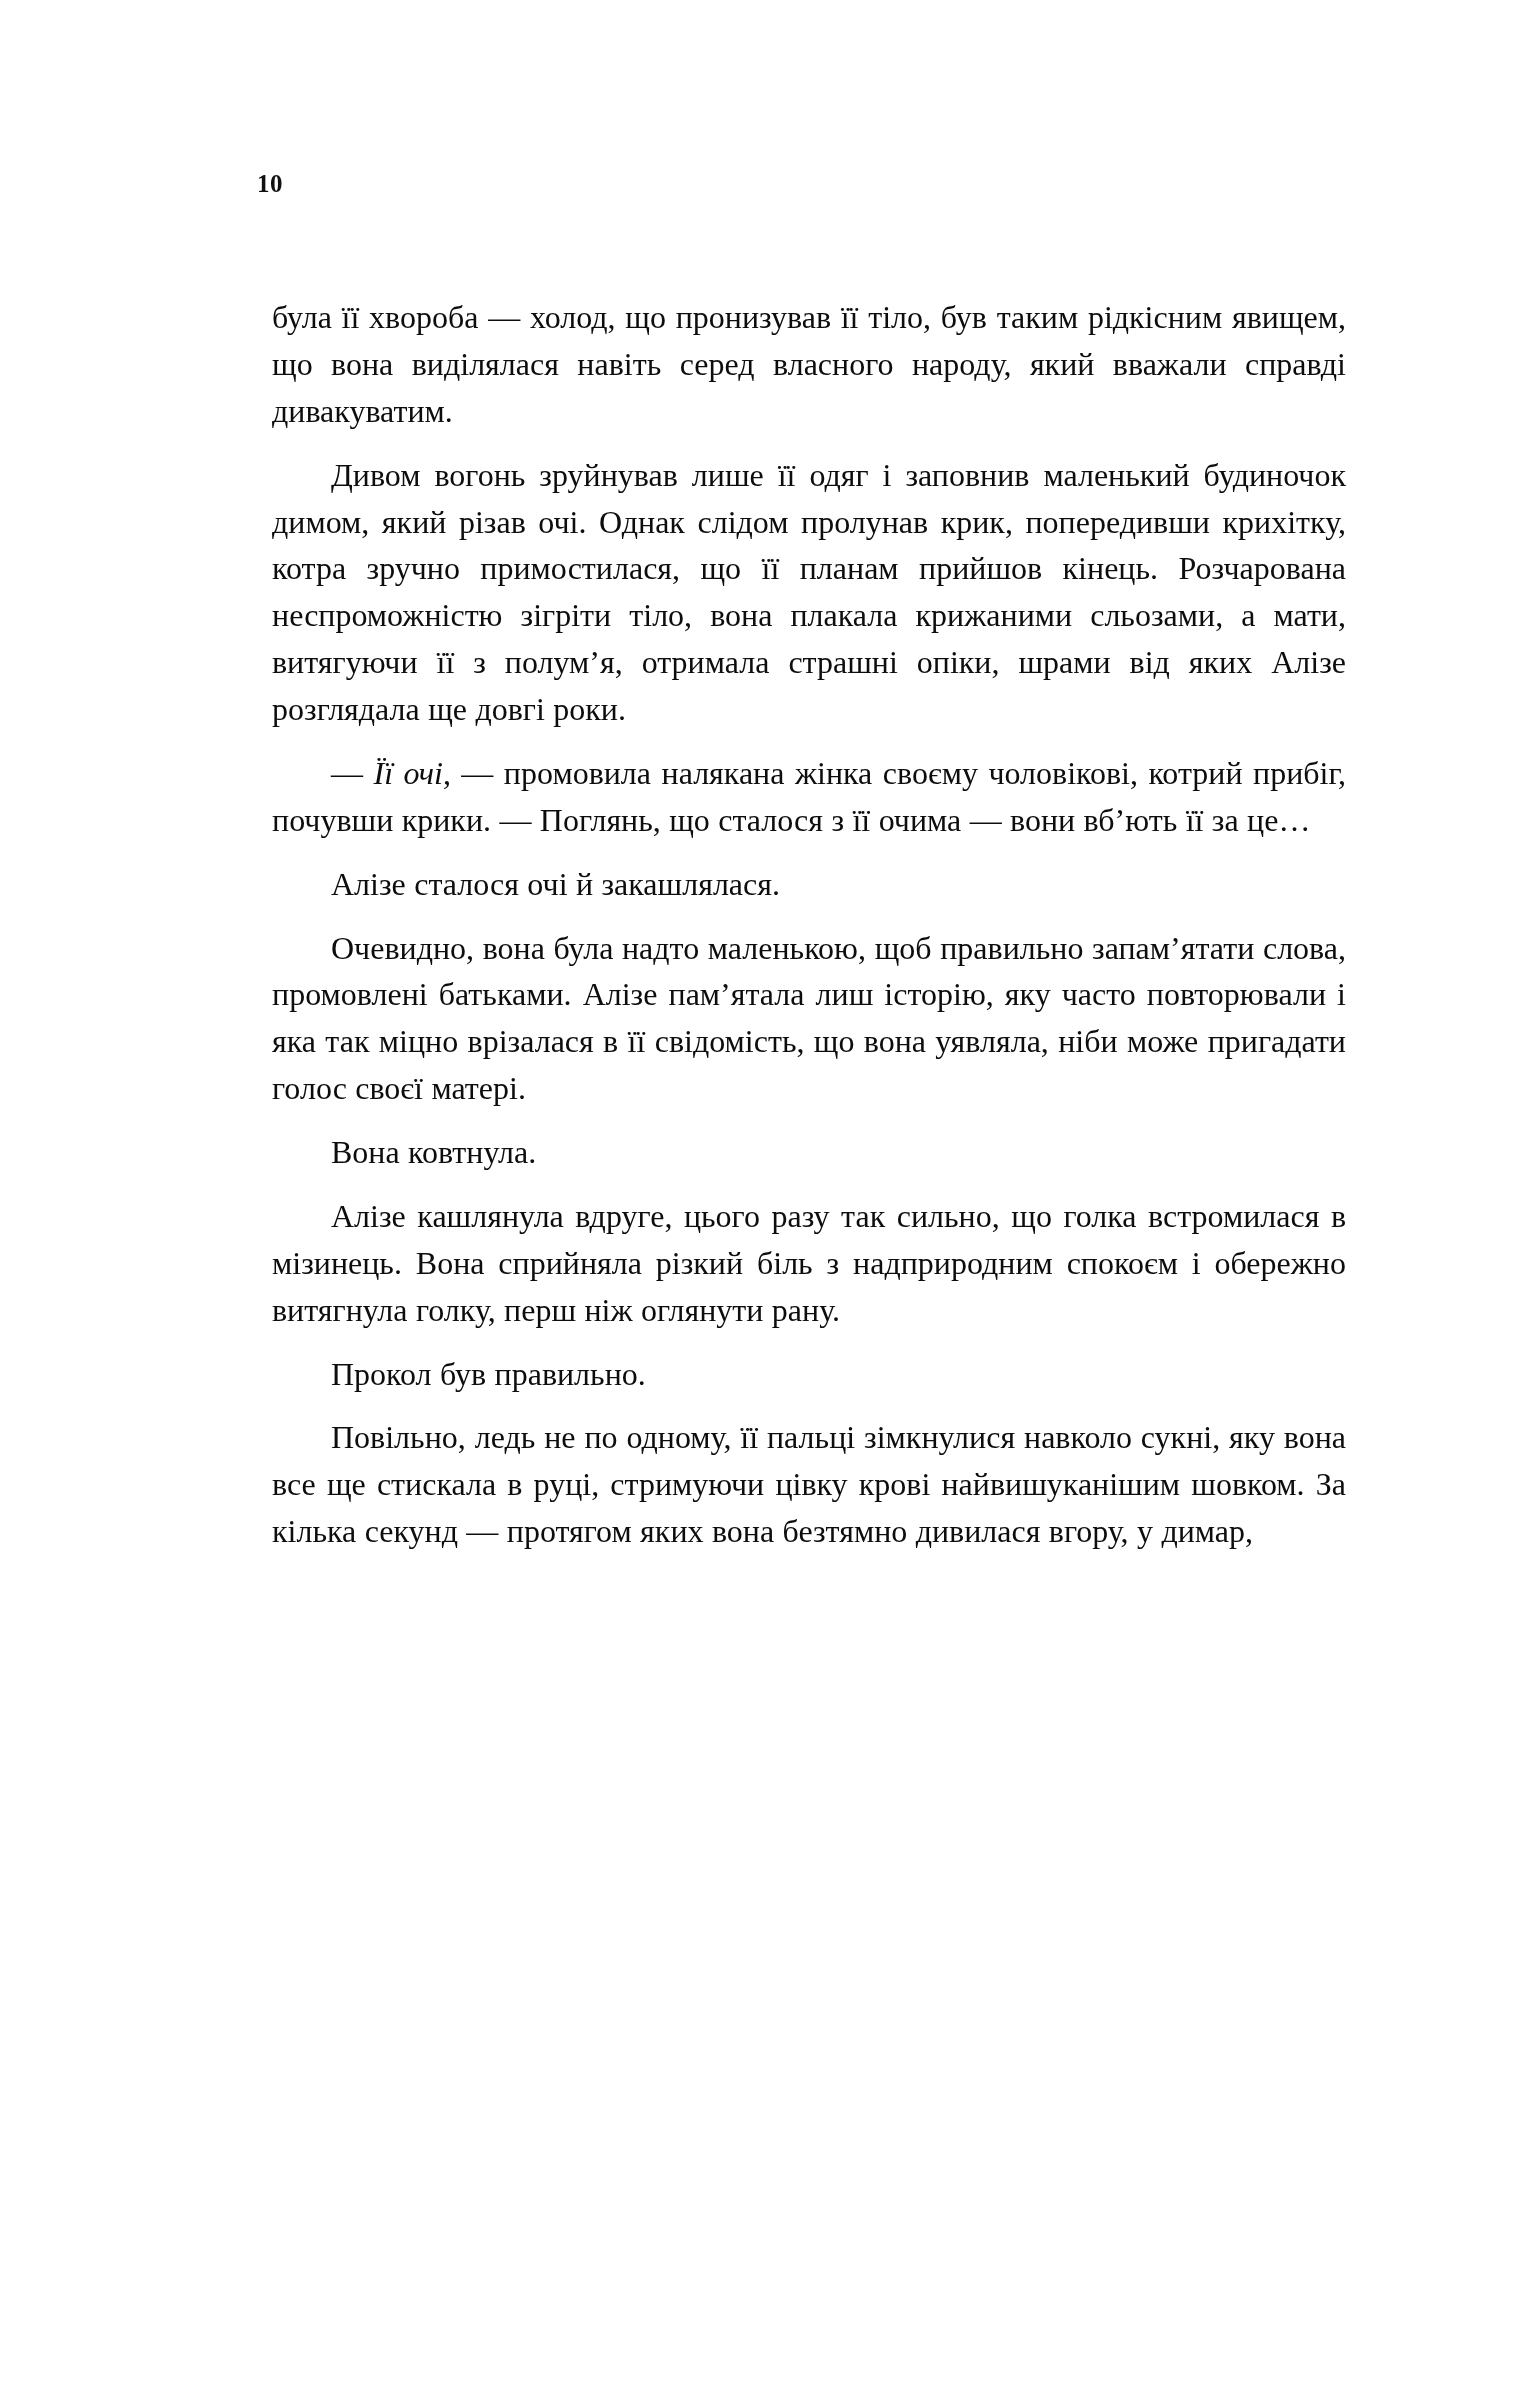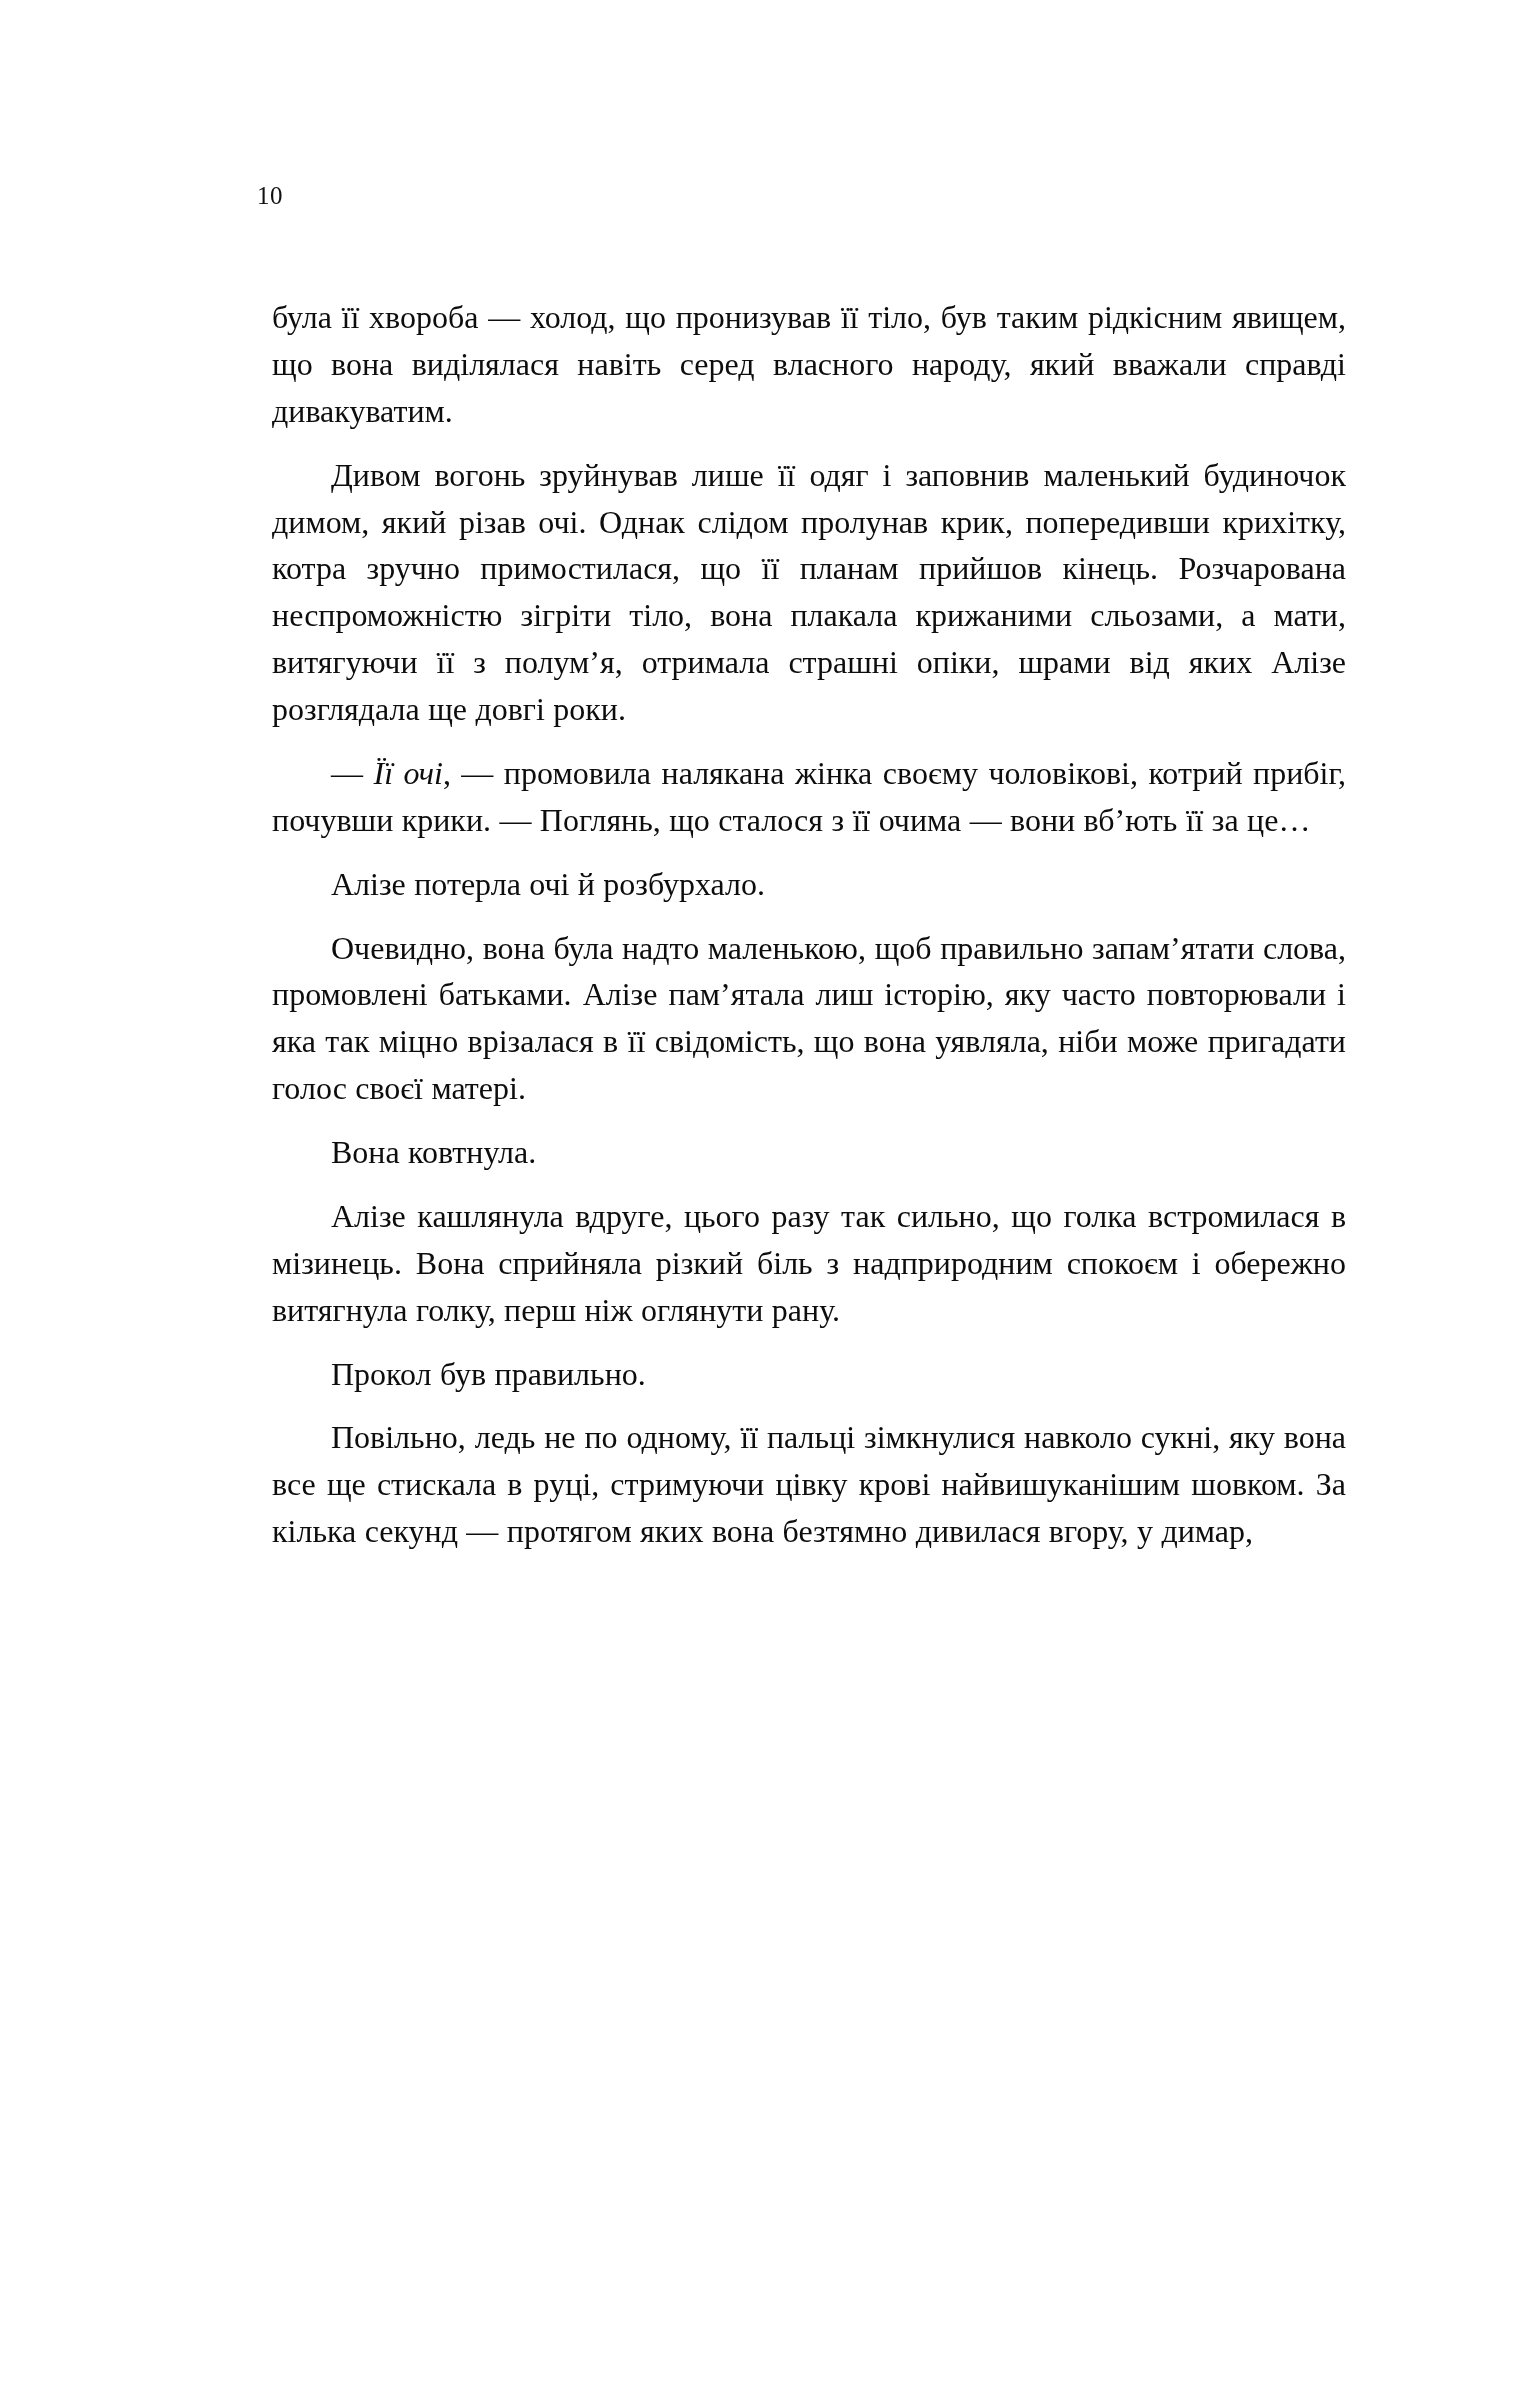--- a/index.html
+++ b/index.html
@@ -13,23 +13,23 @@
     height: 2401px;
     background: #ffffff;
     margin: 0 auto;
     box-sizing: border-box;
     font-family: "Liberation Serif", serif;
     color: #0d0d0d;
   }
   .page-number {
     position: absolute;
     left: 257px;
-    top: 182px;
+    top: 170px;
     font-size: 25px;
-    font-weight: normal;
+    font-weight: bold;
     letter-spacing: 0.4px;
     font-family: "Liberation Serif", serif;
     color: #111111;
   }
   .text-column {
     position: absolute;
     left: 255px;
     top: 277px;
     width: 1108px;
   }
@@ -61,21 +61,21 @@
   <div class="page-number">10</div>
 
   <div class="text-column">
 
     <p class="body-par no-indent">була її хвороба — холод, що пронизував її тіло, був таким рідкісним явищем, що вона виділялася навіть серед власного народу, який вважали справді дивакуватим.</p>
 
     <p class="body-par">Дивом вогонь зруйнував лише її одяг і заповнив маленький будиночок димом, який різав очі. Однак слідом пролунав крик, попередивши крихітку, котра зручно примостилася, що її планам прийшов кінець. Розчарована неспроможністю зігріти тіло, вона плакала крижаними сльозами, а мати, витягуючи її з полум’я, отримала страшні опіки, шрами від яких Алізе розглядала ще довгі роки.</p>
 
     <p class="body-par"><span class="dash">— </span><em>Її очі</em>, — промовила налякана жінка своєму чоловікові, котрий прибіг, почувши крики. — Поглянь, що сталося з її очима — вони вб’ють її за це…</p>
 
-    <p class="body-par">Алізе потерла очі й розбурхало.</p>
+    <p class="body-par">Алізе сталося очі й закашлялася.</p>
 
     <p class="body-par">Очевидно, вона була надто маленькою, щоб правильно запам’ятати слова, промовлені батьками. Алізе пам’ятала лиш історію, яку часто повторювали і яка так міцно врізалася в її свідомість, що вона уявляла, ніби може пригадати голос своєї матері.</p>
 
     <p class="body-par">Вона ковтнула.</p>
 
 
     <p class="body-par">Алізе кашлянула вдруге, цього разу так сильно, що голка встромилася в мізинець. Вона сприйняла різкий біль з надприродним спокоєм і обережно витягнула голку, перш ніж оглянути рану.</p>
 
     <p class="body-par">Прокол був правильно.</p>
 

